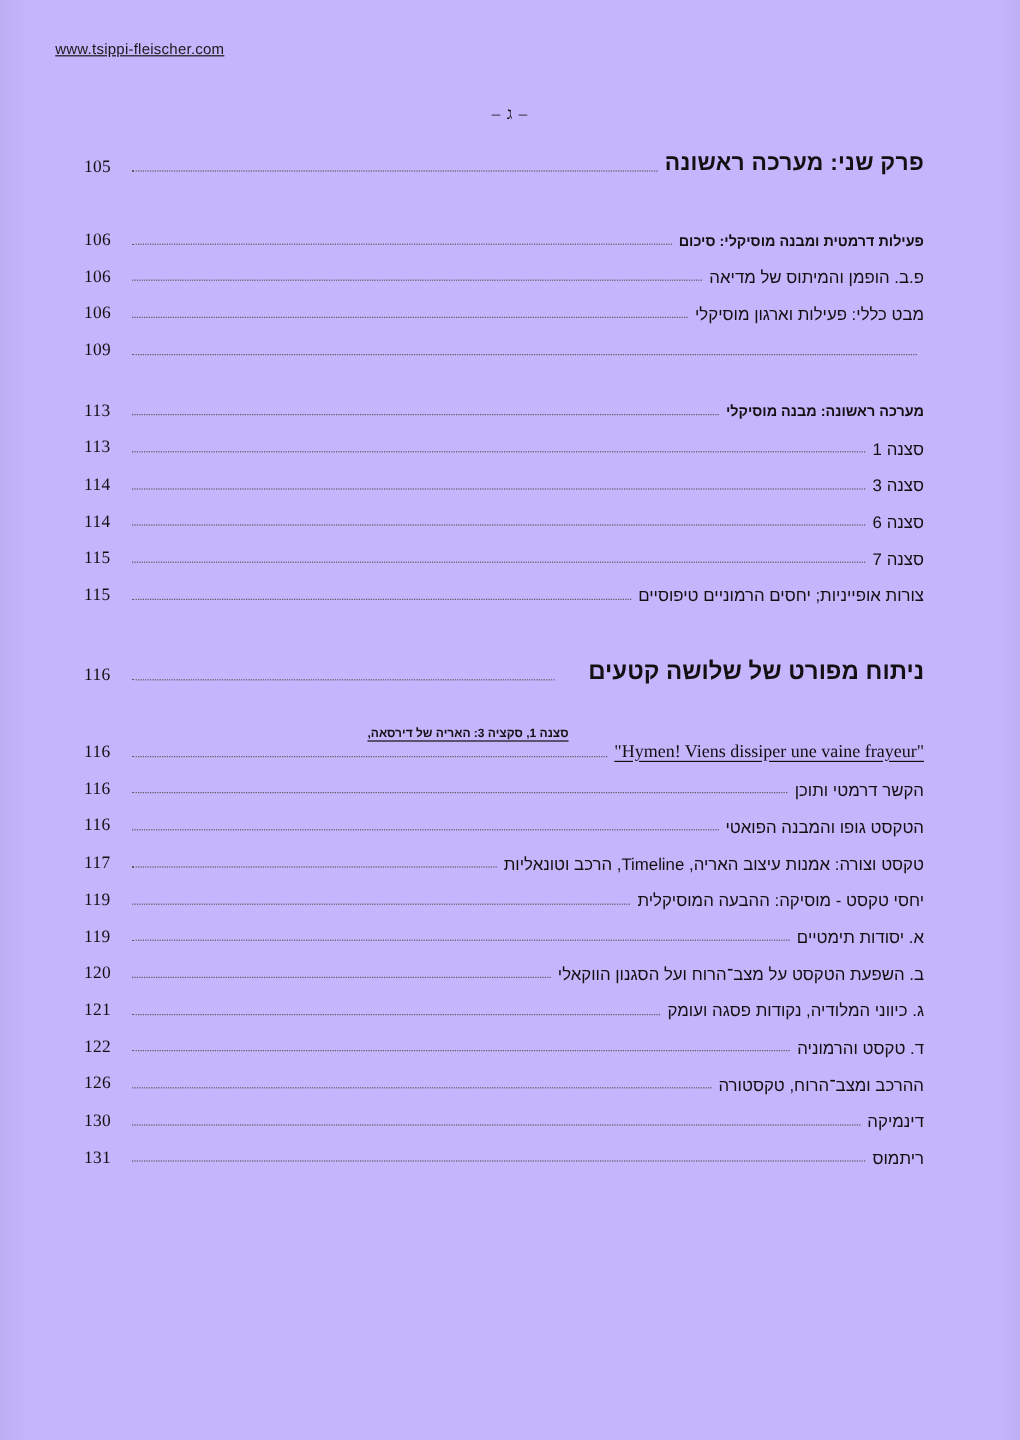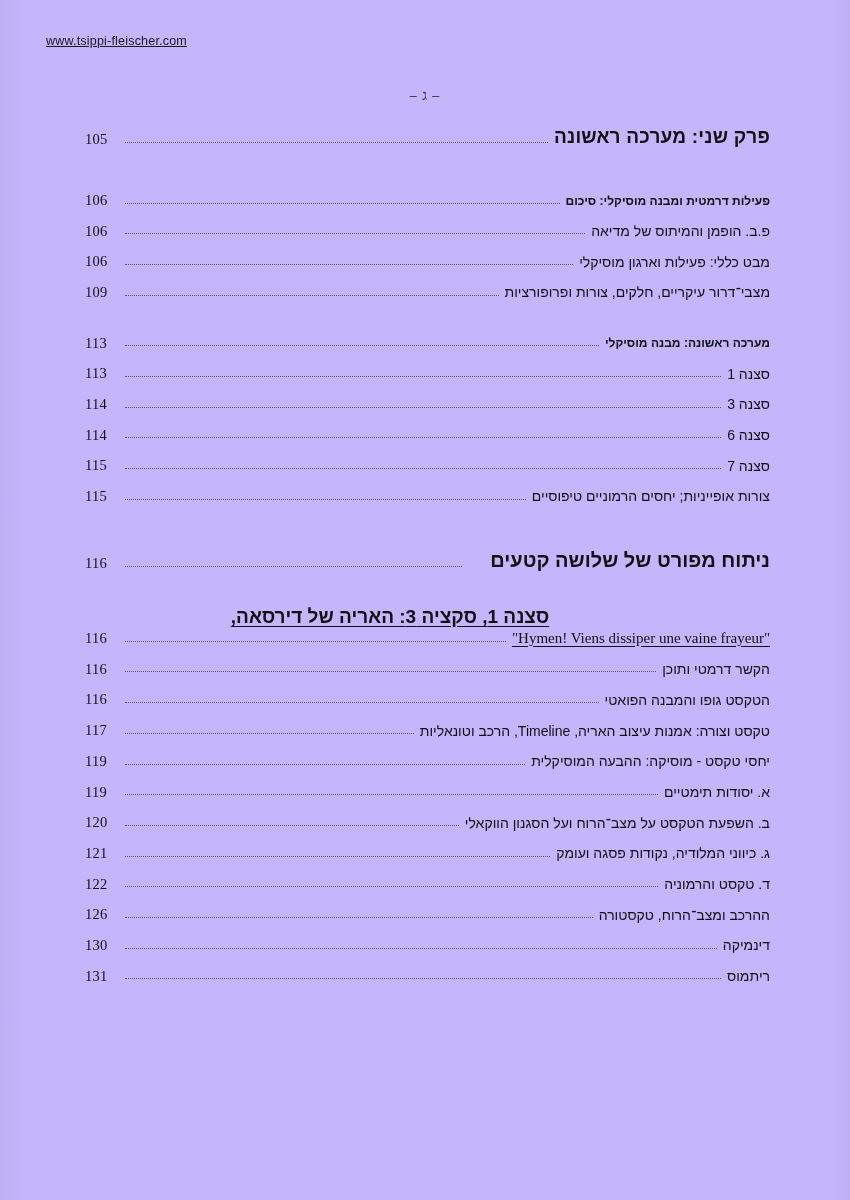--- a/index.html
+++ b/index.html
@@ -70,21 +70,20 @@
   }
 
   .pg {
     flex: 0 0 auto;
     font-family: "Liberation Serif", serif;
     font-size: 14.5px;
     color: #111;
     width: 34px;
     text-align: left;
     letter-spacing: 0.3px;
-    margin-left: 15px;
   }
 
   .leader {
     flex: 1 1 auto;
     border-bottom: 1.5px dotted #5a5a5a;
     margin: 0 6px 5px 6px;
     height: 1px;
     min-width: 10px;
   }
 
@@ -127,21 +126,21 @@
   .row + .row { margin-top: 14px; }
   .spacer + .row { margin-top: 0; }
 
   .underline-word {
   }
 
   .section-caption {
     direction: rtl;
     text-align: center;
     font-family: "Liberation Sans", sans-serif;
-    font-size: 19px;
+    font-size: 10px;
     font-weight: bold;
     color: #111;
     margin: 0 0 2px 0;
     padding-right: 60px;
     text-decoration: underline;
     text-underline-offset: 3px;
   }
 
   .quote-row .title {
     font-family: "Liberation Serif", serif;
@@ -188,21 +187,20 @@
 
     <div class="row r-item">
       <span class="pg">106</span>
       <span class="leader"></span>
       <span class="title">מבט כללי: פעילות וארגון מוסיקלי</span>
     </div>
 
     <div class="row r-item">
       <span class="pg">109</span>
       <span class="leader"></span>
-      <span class="title">מצבי־דרור עיקריים, חלקים, צורות ופרופורציות</span>
     </div>
 
     <div class="spacer sp-34"></div>
 
     <div class="row r-head">
       <span class="pg">113</span>
       <span class="leader"></span>
       <span class="title">מערכה ראשונה: מבנה מוסיקלי</span>
     </div>
 

